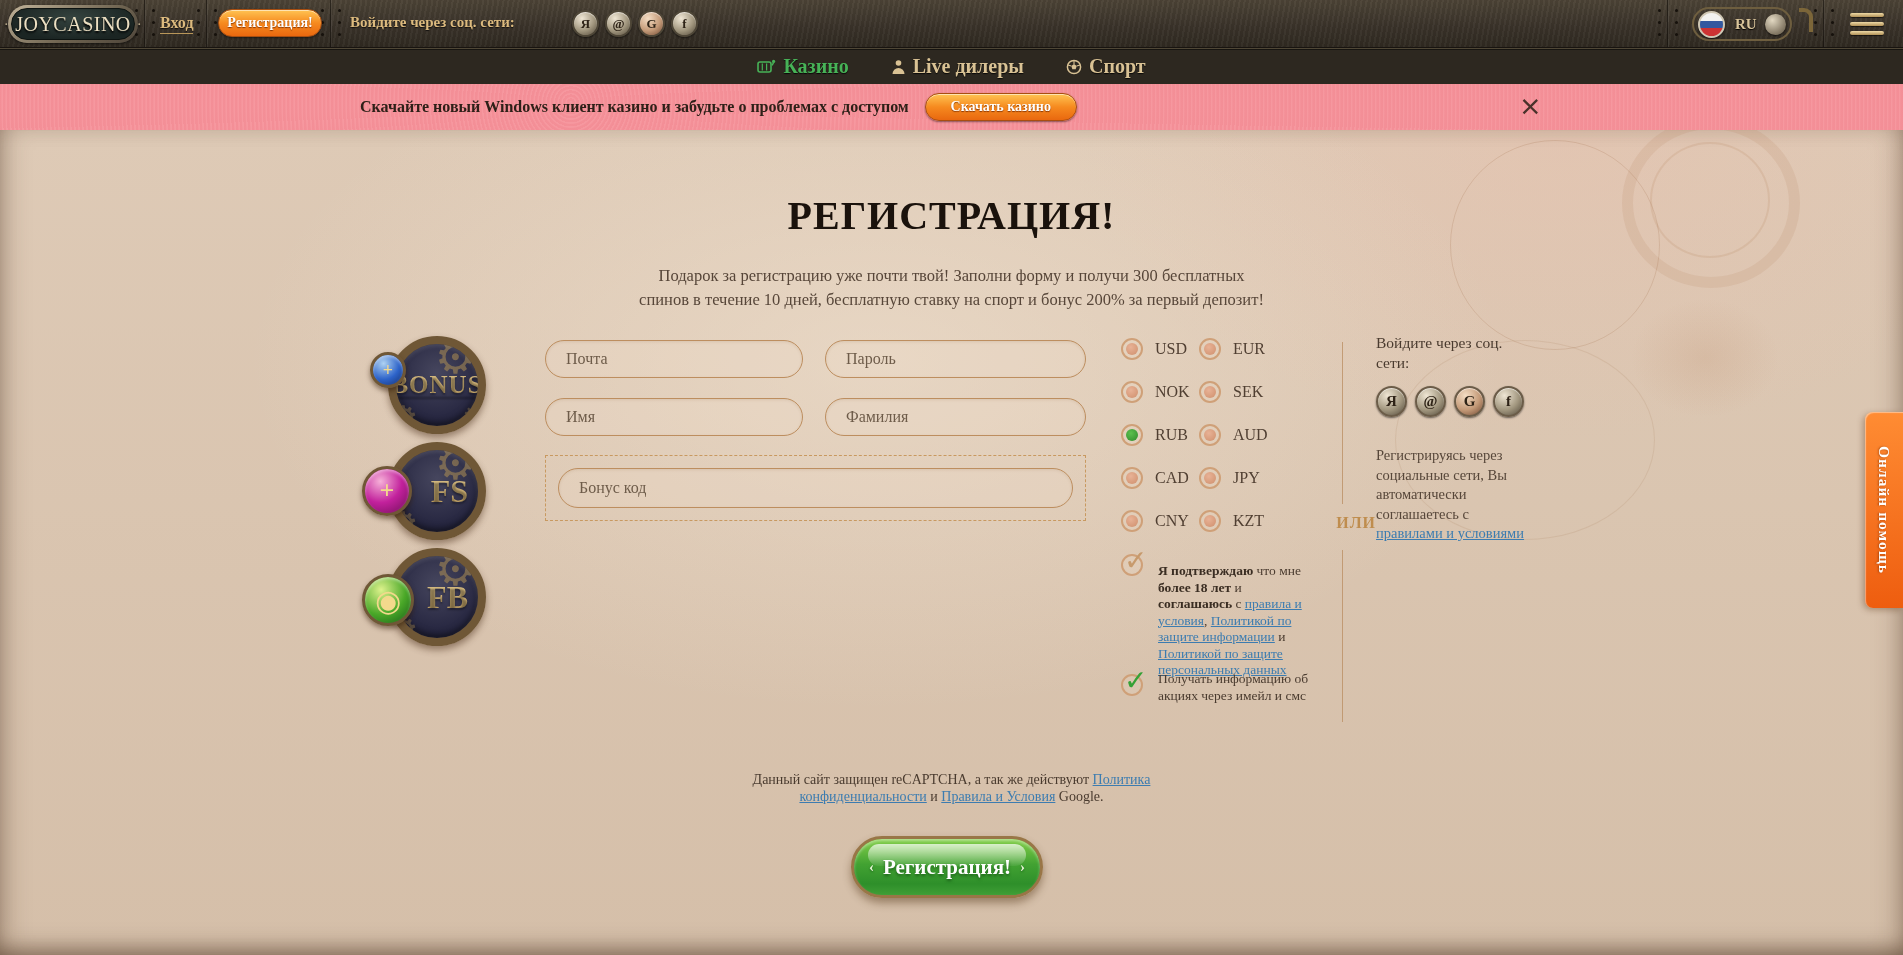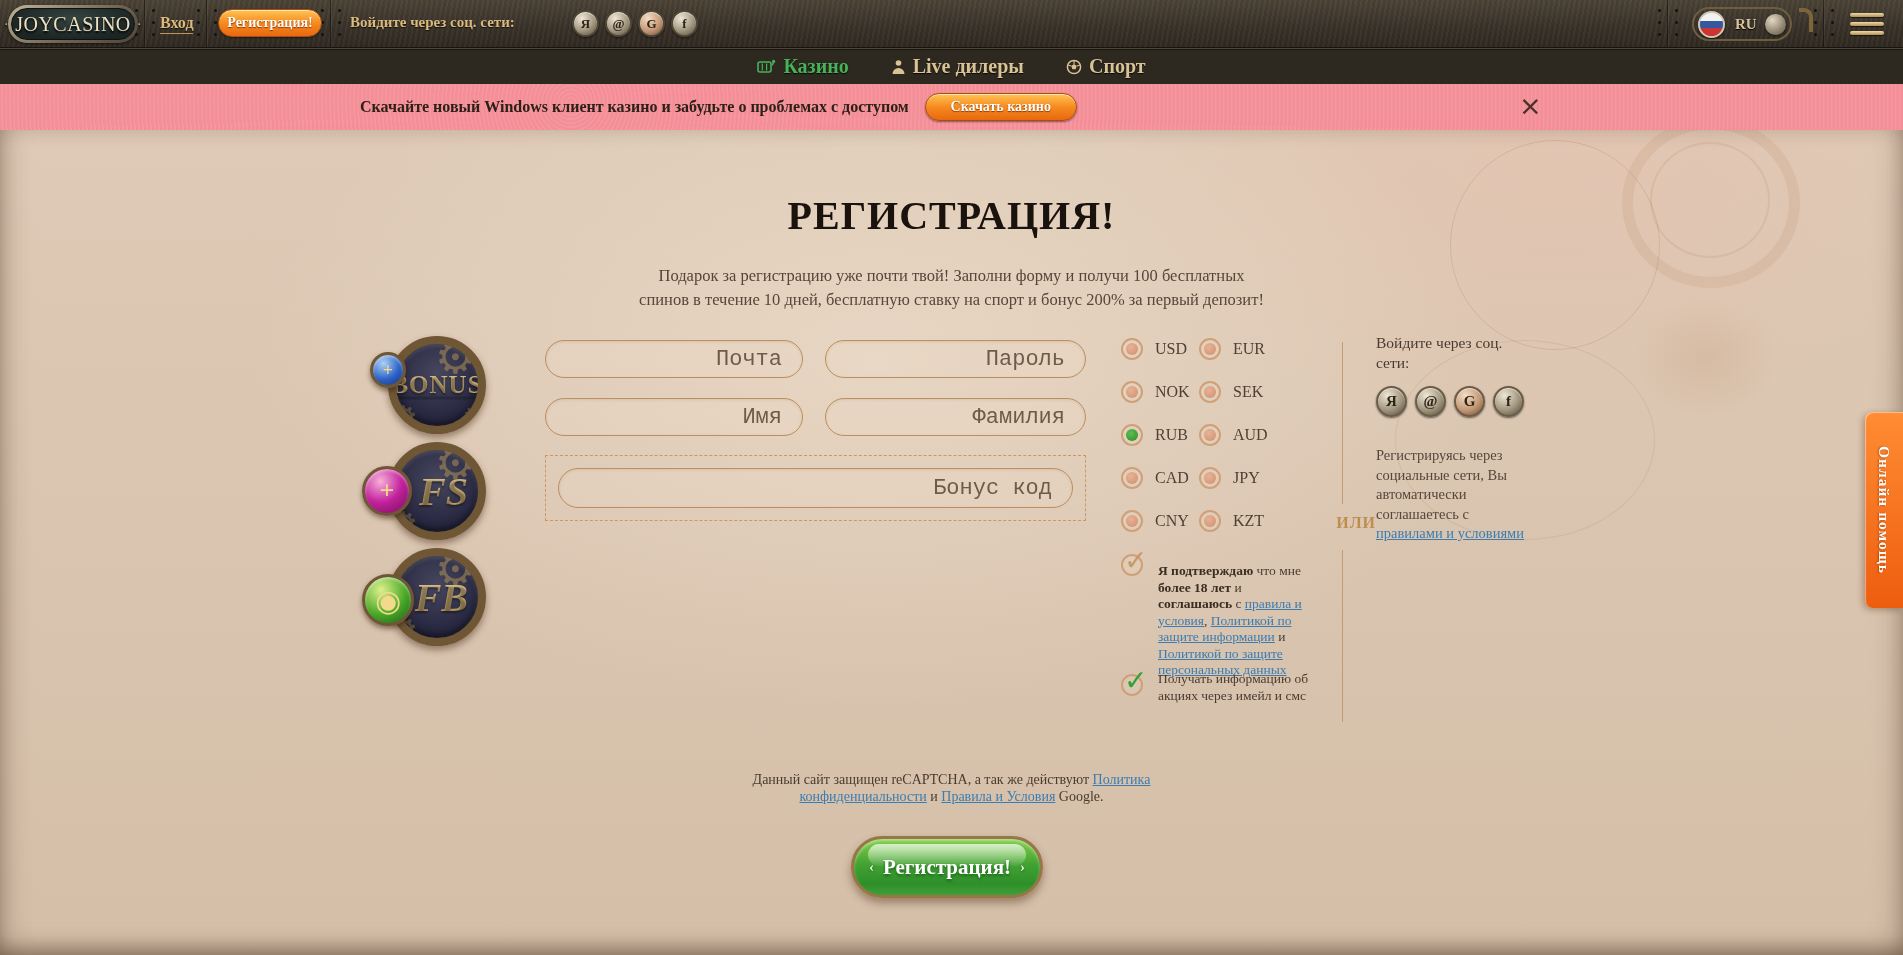--- a/index.html
+++ b/index.html
@@ -117,38 +117,38 @@
     box-shadow:0 4px 7px rgba(60,32,10,.45), inset 0 2px 4px rgba(255,255,255,.15),
       inset 0 -3px 6px rgba(0,0,0,.5);
     overflow:hidden; }
   .medal-gear { position:absolute; font-family:"DejaVu Sans",sans-serif; color:rgba(186,152,84,.5); }
   .g1 { right:2px; top:-14px; font-size:46px; }
   .g2 { left:-8px; bottom:-12px; font-size:34px; color:rgba(186,152,84,.35); }
   .g3 { right:-6px; bottom:-4px; font-size:24px; color:rgba(186,152,84,.3); }
   .medal-label { position:absolute; inset:0; display:flex; align-items:center; justify-content:center;
     font-weight:bold; background:linear-gradient(#f4dfa8,#a5803f); -webkit-background-clip:text;
     background-clip:text; color:transparent; text-shadow:0 2px 2px rgba(0,0,0,.35); }
-  .medal-label.big { justify-content:flex-end; padding-right:10px; font-size:40px;font-style:italic; }
+  .medal-label.big { justify-content:flex-end; padding-right:10px; font-size:32px; }
   .medal-label.bonus { font-size:25px; letter-spacing:1px;text-decoration:underline; }
   .medal-orb { position:absolute; border-radius:50%; border:3px solid #6f5736;
     display:flex; align-items:center; justify-content:center; font-weight:bold;
     color:#f3d98c; box-shadow:0 3px 5px rgba(50,25,5,.5), inset 0 2px 3px rgba(255,255,255,.45); }
   .orb-blue  { left:8px; top:18px; width:36px; height:36px; font-size:18px;
     background:radial-gradient(circle at 35% 28%, #aed2f2, #2d63c9 55%, #142e6b); }
   .orb-pink  { left:0; top:26px; width:50px; height:50px; font-size:26px;
     background:radial-gradient(circle at 35% 28%, #f6b1d8, #c2219c 50%, #6f0e58); }
   .orb-green { left:0; top:28px; width:52px; height:52px; font-size:30px;
     background:radial-gradient(circle at 35% 28%, #ddf28c, #4aa828 55%, #155c16);
     font-family:"DejaVu Sans",sans-serif; }
 
   
   .pill-input { position:absolute; height:38px; border:1px solid #bd8e5f; border-radius:19px;
-    background:rgba(240,224,204,.22); padding:0 20px; font-size:22px; color:#4f4135;
-    font-family:Liberation Mono, monospace; outline:none;
-    box-shadow:inset 0 1px 3px rgba(120,80,40,.12);text-align:right; }
+    background:rgba(240,224,204,.22); padding:0 20px; font-size:16px; color:#4f4135;
+    font-family:Liberation Serif, serif; outline:none;
+    box-shadow:inset 0 1px 3px rgba(120,80,40,.12); }
   .pill-input::placeholder { color:#6e5c4a; opacity:1; }
   .bonus-box { position:absolute; left:545px; top:325px; width:541px; height:66px;
     border:1px dashed #c89960; }
 
   
   .cur-grid { position:absolute; left:1121px; top:208px; }
   .cur-row { display:flex; align-items:center; height:22px; margin-bottom:21px; }
   .radio { width:22px; height:22px; border-radius:50%; border:2px solid #cfa078; cursor:pointer;
     display:flex; align-items:center; justify-content:center; background:rgba(240,220,200,.15); }
   .radio .dot { width:12px; height:12px; border-radius:50%;
@@ -305,21 +305,21 @@
 
   <div class="main">
     <div class="stain ring1"></div>
     <div class="stain ring2"></div>
     <div class="stain blob1"></div>
     <div class="stain sk1"></div>
     <div class="stain sk2"></div>
 
     <h1 class="reg-title">РЕГИСТРАЦИЯ!</h1>
     <div class="reg-subtitle">
-      <div>Подарок за регистрацию уже почти твой! Заполни форму и получи 100 бесплатных</div>
+      <div>Подарок за регистрацию уже почти твой! Заполни форму и получи 300 бесплатных</div>
       <div>спинов в течение 10 дней, бесплатную ставку на спорт и бонус 200% за первый депозит!</div>
     </div>
 
     <div class="badges">
       <div class="medal">
         <div class="medal-face">
           <span class="medal-gear g1">⚙</span>
           <span class="medal-gear g2">⚙</span>
           <span class="medal-gear g3">⚙</span>
           <span class="medal-label bonus">BONUS</span>

